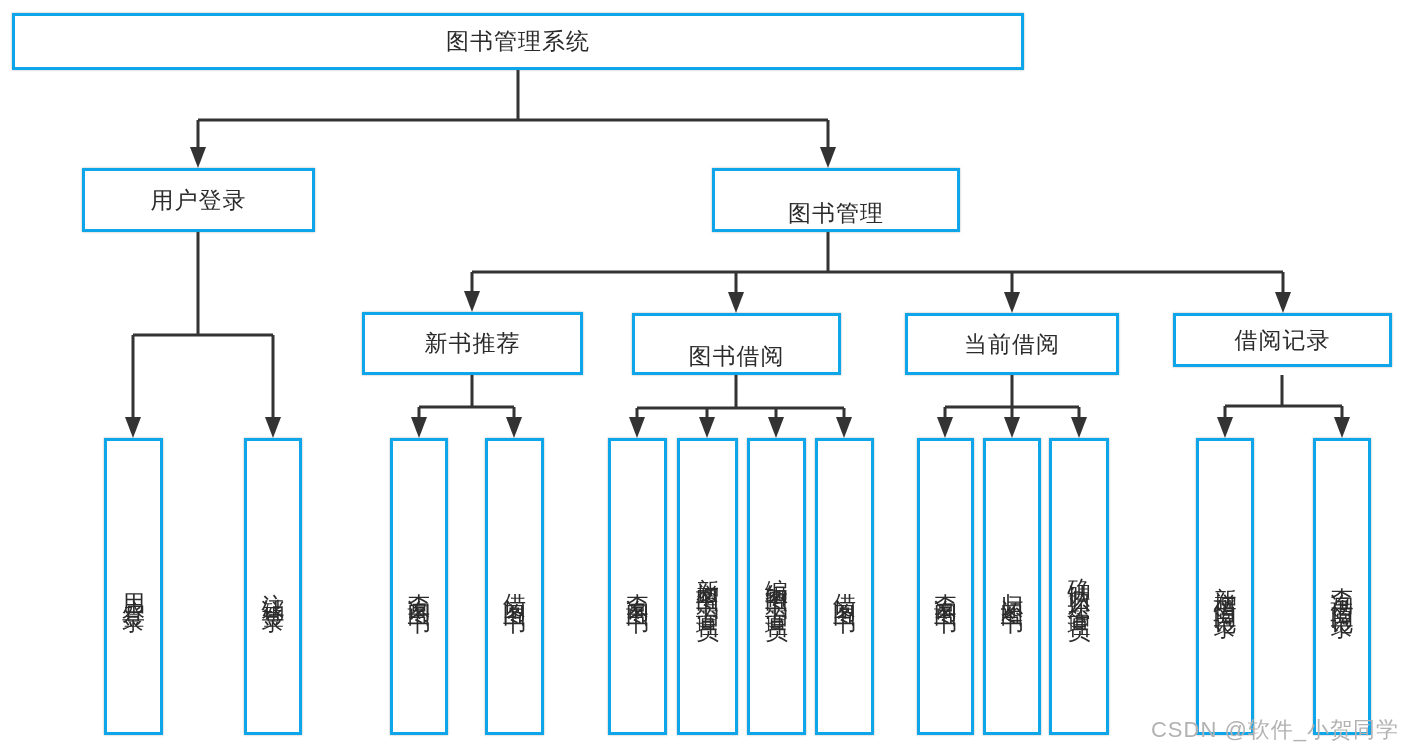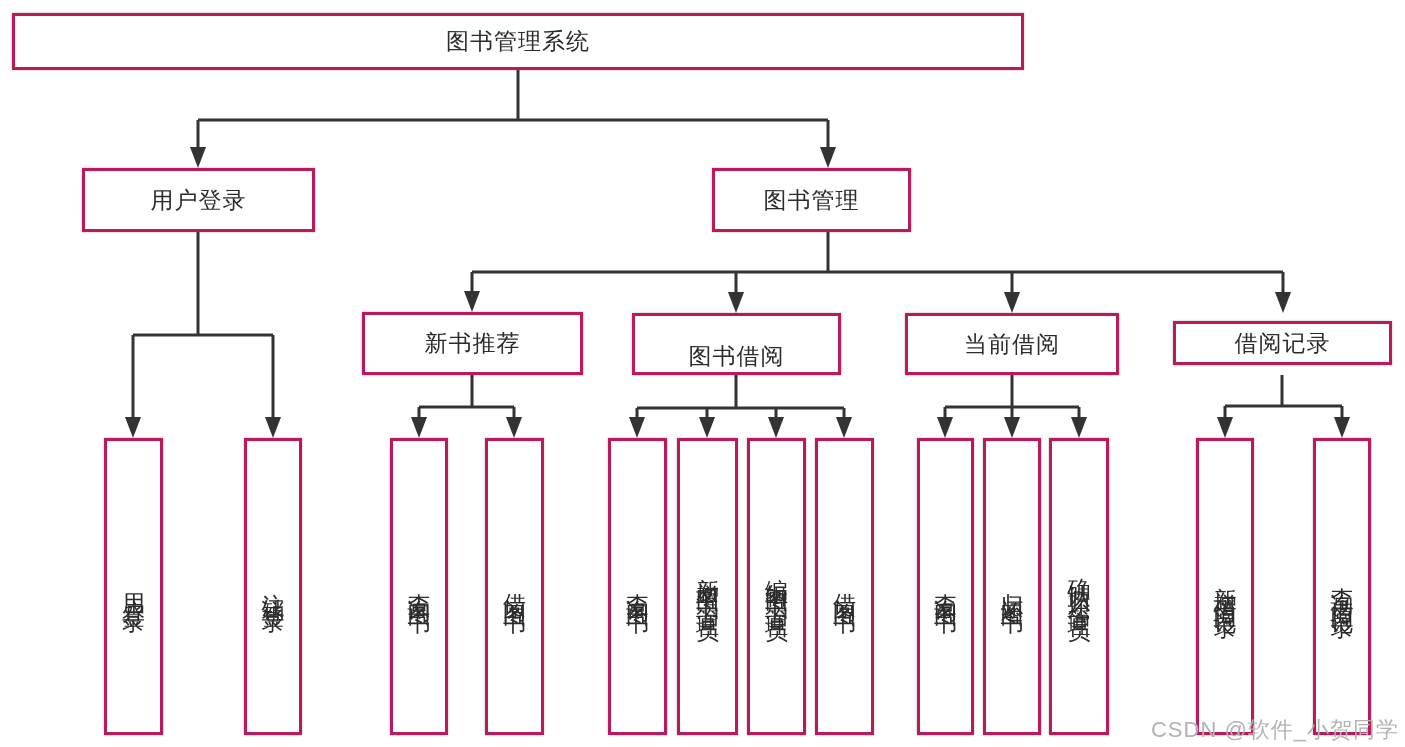--- a/index.html
+++ b/index.html
@@ -7,21 +7,21 @@
     position:relative;
     width:1405px; height:747px;
     background:#ffffff;
     font-family:"Liberation Sans", sans-serif;
     overflow:hidden;
   }
   #connector-layer { position:absolute; left:0; top:0; width:1405px; height:747px; }
   .node {
     position:absolute;
     background:#ffffff;
-    border:3px solid #be185d;
+    border:3px solid #0ea5e9;
     box-sizing:border-box;
     display:flex;
     align-items:center;
     justify-content:center;
     color:#2b2b2b;
     box-shadow:0 0 2px rgba(90,90,90,.45);
     z-index:2;
   }
   .node.hbox span {
     font-size:23px;
@@ -72,33 +72,33 @@
       <polygon points="1217,417 1233,417 1225,438" fill="#333333"></polygon>
       <polygon points="1334,417 1350,417 1342,438" fill="#333333"></polygon>
     </svg>
   <div class="watermark" style="color: rgb(178, 178, 178); margin-top: 36px;">CSDN @软件_小贺同学</div>
 <div class="node hbox" style="left: 12px; top: 13px; width: 1012px; height: 57px;">
       <span>图书管理系统</span>
     </div>
     <div class="node hbox" style="left: 82px; top: 168px; width: 233px; height: 64px;">
       <span>用户登录</span>
     </div>
-    <div class="node hbox" style="left: 712px; top: 168px; width: 199px; height: 64px;">
+    <div class="node hbox" style="left: 712px; top: 168px; width: 248px; height: 64px; align-items: flex-end;">
       <span>图书管理</span>
     </div>
     <div class="node hbox" style="left: 362px; top: 312px; width: 221px; height: 63px;">
       <span>新书推荐</span>
     </div>
     <div class="node hbox" style="left: 632px; top: 313px; width: 209px; height: 62px; align-items: flex-end;">
       <span>图书借阅</span>
     </div>
     <div class="node hbox" style="left: 905px; top: 313px; width: 214px; height: 62px;">
       <span>当前借阅</span>
     </div>
-    <div class="node hbox" style="left: 1173px; top: 313px; width: 219px; height: 44px; margin-top: 8px;">
+    <div class="node hbox" style="left: 1173px; top: 313px; width: 219px; height: 54px;">
       <span>借阅记录</span>
     </div>
     <div class="node vbox" style="left: 104px; top: 438px; width: 59px; height: 297px;">
       <span>用户登录</span>
     </div>
     <div class="node vbox" style="left: 244px; top: 438px; width: 58px; height: 297px;">
       <span>注销登录</span>
     </div>
     <div class="node vbox" style="left: 390px; top: 438px; width: 58px; height: 297px;">
       <span>查询图书</span>

